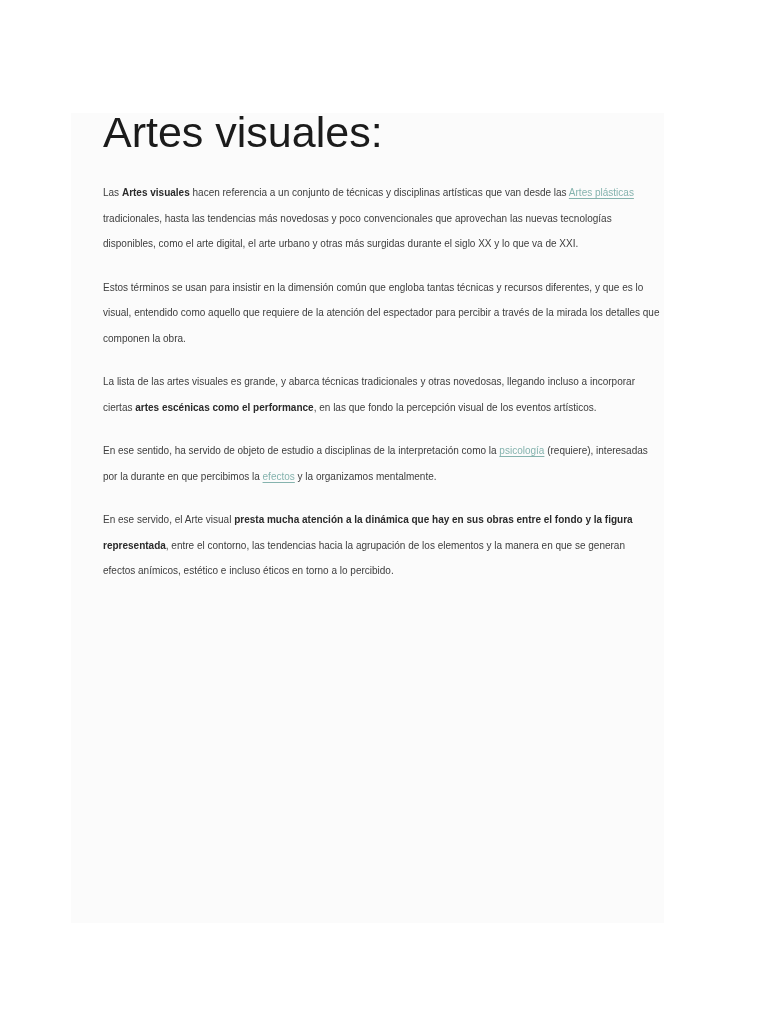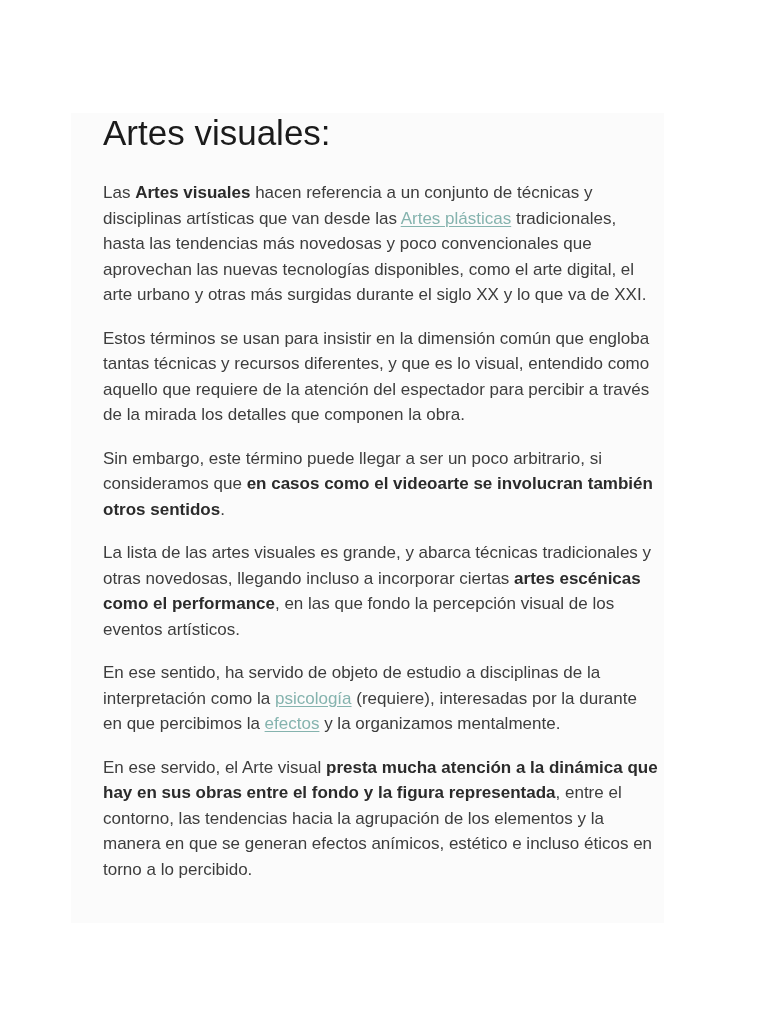--- a/index.html
+++ b/index.html
@@ -20,29 +20,29 @@
     left: 71px;
     top: 113px;
     width: 593px;
     height: 810px;
     background: var(--card-bg, #fbfbfb);
     box-sizing: border-box;
     padding: 2px 4px 0 32px;
   }
   .doc-title {
     margin: 0 0 30px 0;
-    font-size: 35px;
+    font-size: 43px;
     line-height: 35px;
     font-weight: 400;
     letter-spacing: 0px;
     color: var(--title-color, #1b1b1b);
   }
   .doc-body p {
     margin: 0 0 18px 0;
-    font-size: 17px;
+    font-size: 10px;
     line-height: 25.5px;
     color: var(--body-color, #3d3d3d);
   }
   .doc-body .b { font-weight: 700; color: var(--bold-color, #2b2b2b); }
   .doc-body .i { }
   .doc-body a.doc-link {
     color: var(--link-color, #85b3ae);
     text-decoration: underline;
     text-decoration-color: var(--link-color, #85b3ae);
     text-underline-offset: 2px;
@@ -51,19 +51,18 @@
 </style>
 </head>
 <body>
 
 <div class="viewport">
   <div class="doc-card">
     <h1 class="doc-title">Artes visuales:</h1>
     <div class="doc-body" id="doc-body">
         <p><span>Las </span><span class="b">Artes visuales</span><span> hacen referencia a un conjunto de técnicas y disciplinas artísticas que van desde las </span><a class="doc-link" href="#">Artes plásticas</a><span> tradicionales, hasta las tendencias más novedosas y poco convencionales que aprovechan las nuevas tecnologías disponibles, como el arte digital, el arte urbano y otras más surgidas durante el siglo XX y lo que va de XXI.</span></p>
         <p><span>Estos términos se usan para insistir en la dimensión común que engloba tantas técnicas y recursos diferentes, y que es lo </span><span class="i">visual</span><span>, entendido como aquello que requiere de la atención del espectador para percibir a través de la mirada los detalles que componen la obra.</span></p>
-        <p><span>Sin embargo, este término puede llegar a ser un poco arbitrario, si consideramos que </span><span class="b">en casos como el videoarte se involucran también otros sentidos</span><span>.</span></p>
         <p><span>La lista de las artes visuales es grande, y abarca técnicas tradicionales y otras novedosas, llegando incluso a incorporar ciertas </span><span class="b">artes escénicas como el performance</span><span>, en las que fondo la percepción visual de los eventos artísticos.</span></p>
         <p><span>En ese sentido, ha servido de objeto de estudio a disciplinas de la interpretación como la </span><a class="doc-link" href="#">psicología</a><span> (</span><span class="i">requiere</span><span>), interesadas por la durante en que percibimos la </span><a class="doc-link" href="#">efectos</a><span> y la organizamos mentalmente.</span></p>
         <p><span>En ese servido, el Arte visual </span><span class="b">presta mucha atención a la dinámica que hay en sus obras entre el fondo y la figura representada</span><span>, entre el contorno, las tendencias hacia la agrupación de los elementos y la manera en que se generan efectos anímicos, estético e incluso éticos en torno a lo percibido.</span></p>
       </div>
   </div>
 </div>
 
 </body></html>

